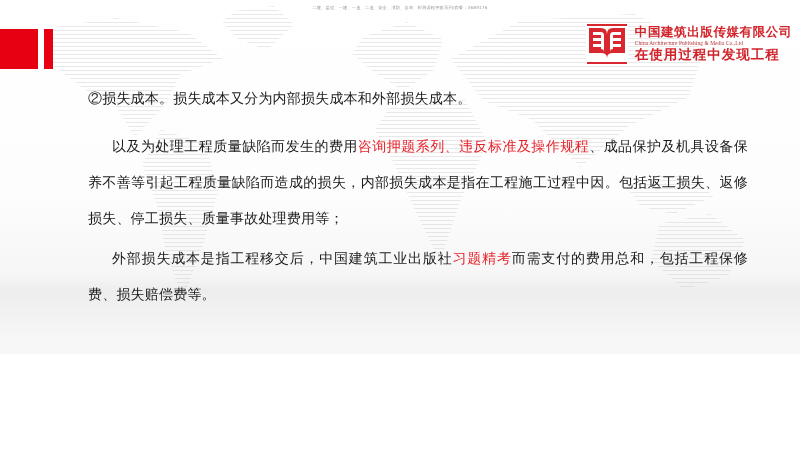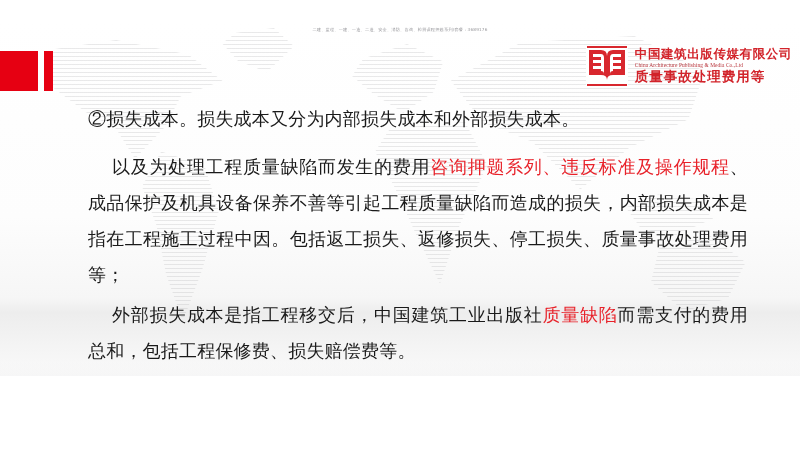--- a/index.html
+++ b/index.html
@@ -5,21 +5,20 @@
   html,body{margin:0;padding:0;}
   body{
     width:800px;height:450px;overflow:hidden;
     font-family:"Liberation Sans","DejaVu Sans",sans-serif;
     background:#ffffff;
     position:relative;
   }
   #slide{
     position:absolute;inset:0;width:800px;height:354px;overflow:hidden;
     background:linear-gradient(180deg,#ffffff 0%,#fdfdfd 55%,#f6f6f6 78%,#ededed 82%,#fafafa 100%);
-    margin-top:22px;
   }
 
   
   .map-layer{position:absolute;left:0;top:0;width:800px;height:400px;overflow:hidden;opacity:.5;}
   .cont{
     position:absolute;
     background-image:repeating-linear-gradient(
         to bottom,
         rgba(175,175,178,.55) 0px,
         rgba(175,175,178,.55) 1px,
@@ -83,22 +82,22 @@
   .logo-cn1{font-size:12.5px;color:#d2232a;font-weight:bold;letter-spacing:.6px;
             font-family:"DejaVu Sans",sans-serif;}
   .logo-en{font-size:5.4px;color:#b8333a;letter-spacing:.1px;margin-top:2px;
            font-family:"Liberation Serif",serif;}
   .logo-cn2{font-size:13.5px;color:#d2232a;font-weight:bold;letter-spacing:1px;margin-top:2px;
             font-family:"DejaVu Serif",serif;}
 
   
   .content{position:absolute;left:88px;top:80px;width:660px;}
   .para{
-    font-family:Liberation Mono, monospace;
-    font-size:18px;line-height:36px;color:#1a1a1a;
+    font-family:Liberation Sans, sans-serif;
+    font-size:14px;line-height:36px;color:#1a1a1a;
     letter-spacing:.2px;text-align:justify;
   }
   .p1{margin:0 0 12px 0;text-indent:0;}
   .p2{margin:0 0 4px 0;text-indent:24px;}
   .p3{margin:0;text-indent:24px;}
   .hl{color:#e8222a;}
 
   
   .pageno{
     position:absolute;right:48px;top:416px;
@@ -155,24 +154,24 @@
         <path d="M8 10 h8 q3 0 3 4 v16 q0 -3 -3 -3 H8 Z" fill="#ffffff"></path>
         <path d="M36 10 h-8 q-3 0 -3 4 v16 q0 -3 3 -3 h8 Z" fill="#ffffff"></path>
         <path d="M8 13 h8 v3 h-8 Z M8 19 h8 v3 h-8 Z M8 25 h8 v3 h-8 Z" fill="#d8272e"></path>
         <path d="M28 13 h8 v3 h-8 Z M28 19 h8 v3 h-8 Z M28 25 h8 v3 h-8 Z" fill="#d8272e"></path>
         <path d="M2 2 h40 v2 h-40 Z M2 40 h40 v2 h-40 Z" fill="#d8272e"></path>
       </svg>
     </div>
     <div class="logo-text">
       <span class="logo-cn1">中国建筑出版传媒有限公司</span>
       <span class="logo-en">China Architecture Publishing &amp; Media Co.,Ltd</span>
-      <span class="logo-cn2">质量事故处理费用等</span>
+      <span class="logo-cn2">在使用过程中发现工程</span>
     </div>
   </div>
 
   <div class="content">
     <p class="para p1"><span>②损失成本。损失成本又分为内部损失成本和外部损失成本。</span></p>
     <p class="para p2"><span>以及为处理工程质量缺陷而发生的费用</span><span class="hl">咨询押题系列、违反标准及操作规程</span><span>、成品保护及机具设备保养不善等引起工程质量缺陷而造成的损失，内部损失成本是指在工程施工过程中因。包括返工损失、返修损失、停工损失、质量事故处理费用等；</span></p>
-    <p class="para p3"><span>外部损失成本是指工程移交后，中国建筑工业出版社</span><span class="hl">质量缺陷</span><span>而需支付的费用总和，包括工程保修费、损失赔偿费等。</span></p>
+    <p class="para p3"><span>外部损失成本是指工程移交后，中国建筑工业出版社</span><span class="hl">习题精考</span><span>而需支付的费用总和，包括工程保修费、损失赔偿费等。</span></p>
   </div>
 
   <div class="pageno">195</div>
 </div>
 
 </body></html>

